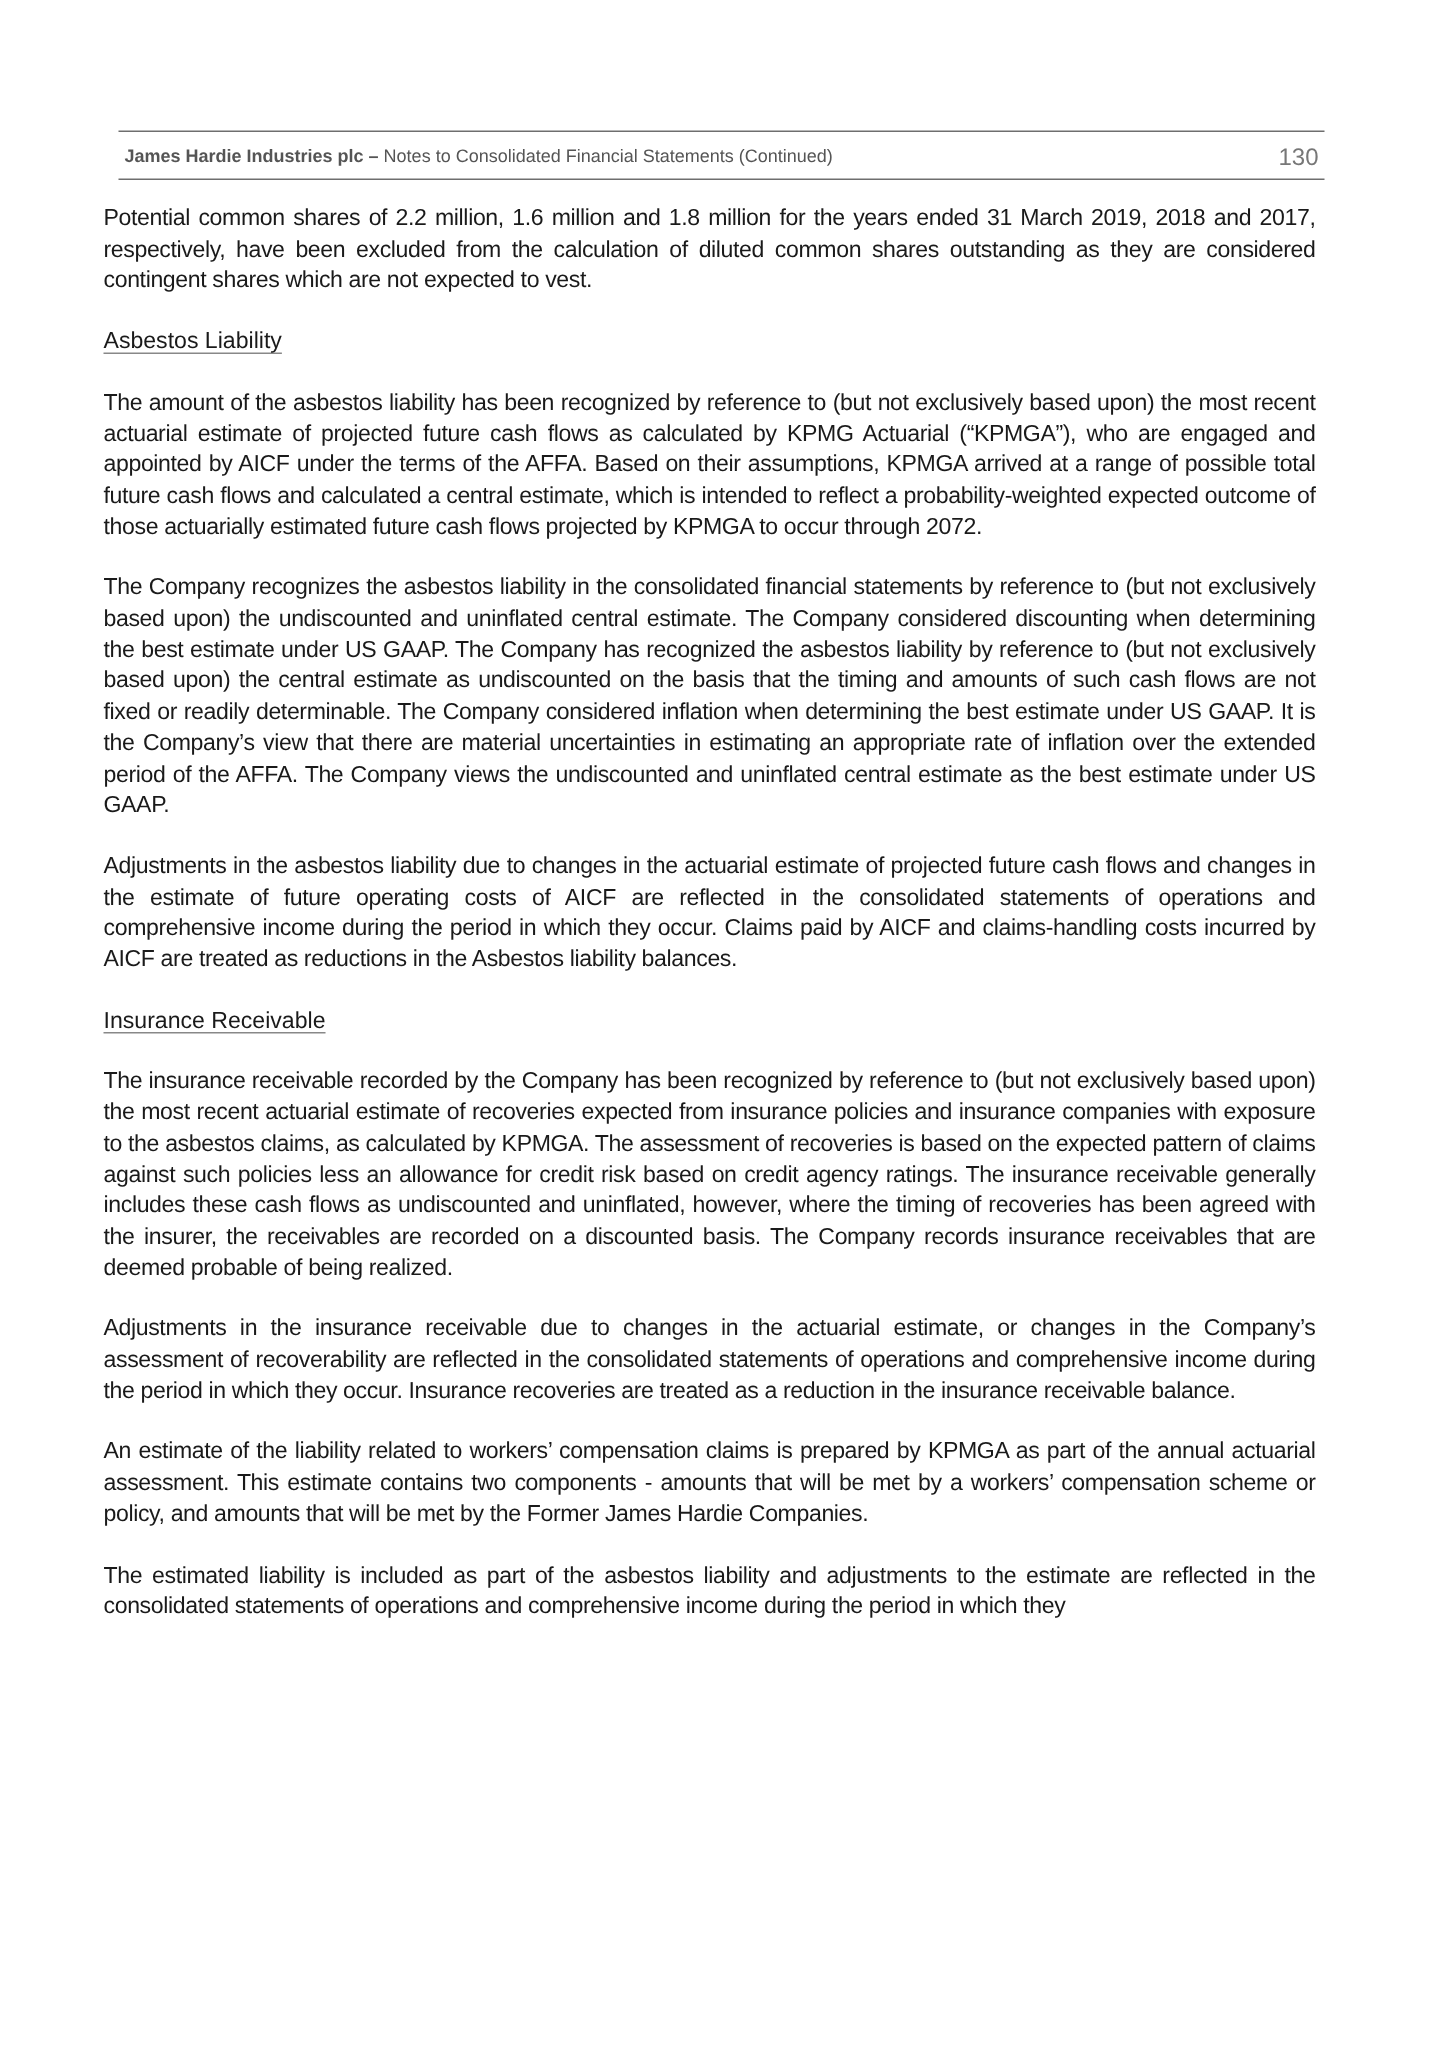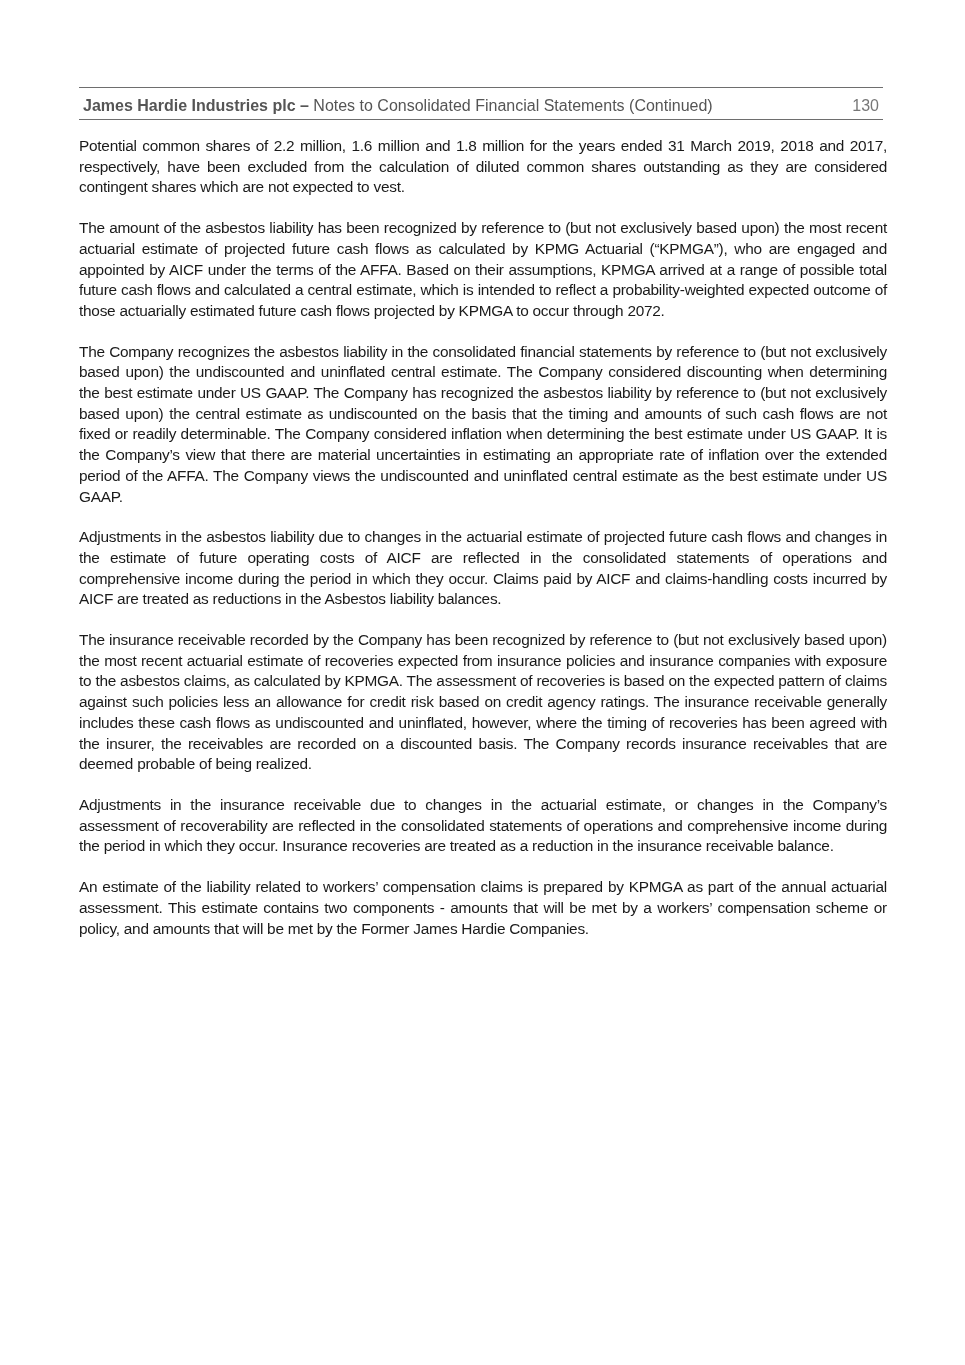--- a/index.html
+++ b/index.html
@@ -1,42 +1,45 @@
 <!DOCTYPE html>
 <html><head>
 <meta charset="utf-8">
 <style>
   html, body { margin: 0; padding: 0; background: #ffffff; }
   body { width: 965px; height: 1365px; position: relative; overflow: hidden;
          font-family: "Liberation Sans", sans-serif; color: #1a1a1a; }
   .header { position: absolute; left: 79px; top: 87px; width: 804px; height: 33px;
             border-top: 1.5px solid #6e6e6e; border-bottom: 1.5px solid #6e6e6e; box-sizing: border-box; }
-  .header-left { position: absolute; left: 4px; top: 9px; font-size: 16px; color: #555; white-space: nowrap; }
+  .header-left { position: absolute; left: 4px; top: 9px; font-size: 12px; color: #555; white-space: nowrap; }
   .header-left b { font-weight: bold; color: #555; }
   .page-num { position: absolute; right: 4px; top: 9px; font-size: 16px; color: #777; }
-  .content { position: absolute; left: 79px; top: 136px; width: 808px; }
+  .content { position: absolute; left: 69px; top: 136px; width: 808px; }
   p { margin: 0 0 20px 0; font-size: 15.4px; line-height: 20.7px; text-align: justify; letter-spacing: -0.25px; }
   h2 { margin: 0 0 20px 0; font-size: 15.4px; line-height: 20.7px; font-weight: bold; }
   h3 { margin: 0 0 20px 0; font-size: 15.4px; line-height: 20.7px; font-weight: normal;
        text-decoration: underline; text-decoration-color: #888; text-underline-offset: 3px; display: inline-block; }
   .h3wrap { margin: 0 0 20px 0; height: 20.7px; }
   .h3wrap h3 { margin: 0; }
 </style>
 </head>
 <body>
 
 <div class="header">
   <div class="header-left"><b>James Hardie Industries plc –</b><span> Notes to Consolidated Financial Statements (Continued)</span></div>
   <div class="page-num">130</div>
 </div>
 
 <div class="content">
   <p>Potential common shares of 2.2 million, 1.6 million and 1.8 million for the years ended 31 March 2019, 2018 and 2017, respectively, have been excluded from the calculation of diluted common shares outstanding as they are considered contingent shares which are not expected to vest.</p>
 
+  <div class="h3wrap"><h3>Asbestos Liability</h3></div>
   <p>The amount of the asbestos liability has been recognized by reference to (but not exclusively based upon) the most recent actuarial estimate of projected future cash flows as calculated by KPMG Actuarial (“KPMGA”), who are engaged and appointed by AICF under the terms of the AFFA. Based on their assumptions, KPMGA arrived at a range of possible total future cash flows and calculated a central estimate, which is intended to reflect a probability-weighted expected outcome of those actuarially estimated future cash flows projected by KPMGA to occur through 2072.</p>
   <p>The Company recognizes the asbestos liability in the consolidated financial statements by reference to (but not exclusively based upon) the undiscounted and uninflated central estimate. The Company considered discounting when determining the best estimate under US GAAP. The Company has recognized the asbestos liability by reference to (but not exclusively based upon) the central estimate as undiscounted on the basis that the timing and amounts of such cash flows are not fixed or readily determinable. The Company considered inflation when determining the best estimate under US GAAP. It is the Company’s view that there are material uncertainties in estimating an appropriate rate of inflation over the extended period of the AFFA. The Company views the undiscounted and uninflated central estimate as the best estimate under US GAAP.</p>
   <p>Adjustments in the asbestos liability due to changes in the actuarial estimate of projected future cash flows and changes in the estimate of future operating costs of AICF are reflected in the consolidated statements of operations and comprehensive income during the period in which they occur. Claims paid by AICF and claims-handling costs incurred by AICF are treated as reductions in the Asbestos liability balances.</p>
 
+  <div class="h3wrap"><h3>Insurance Receivable</h3></div>
   <p>The insurance receivable recorded by the Company has been recognized by reference to (but not exclusively based upon) the most recent actuarial estimate of recoveries expected from insurance policies and insurance companies with exposure to the asbestos claims, as calculated by KPMGA. The assessment of recoveries is based on the expected pattern of claims against such policies less an allowance for credit risk based on credit agency ratings. The insurance receivable generally includes these cash flows as undiscounted and uninflated, however, where the timing of recoveries has been agreed with the insurer, the receivables are recorded on a discounted basis. The Company records insurance receivables that are deemed probable of being realized.</p>
   <p>Adjustments in the insurance receivable due to changes in the actuarial estimate, or changes in the Company’s assessment of recoverability are reflected in the consolidated statements of operations and comprehensive income during the period in which they occur. Insurance recoveries are treated as a reduction in the insurance receivable balance.</p>
 
   <p>An estimate of the liability related to workers’ compensation claims is prepared by KPMGA as part of the annual actuarial assessment. This estimate contains two components - amounts that will be met by a workers’ compensation scheme or policy, and amounts that will be met by the Former James Hardie Companies.</p>
+  <p>The estimated liability is included as part of the asbestos liability and adjustments to the estimate are reflected in the consolidated statements of operations and comprehensive income during the period in which they</p>
 </div>
 
 </body></html>

